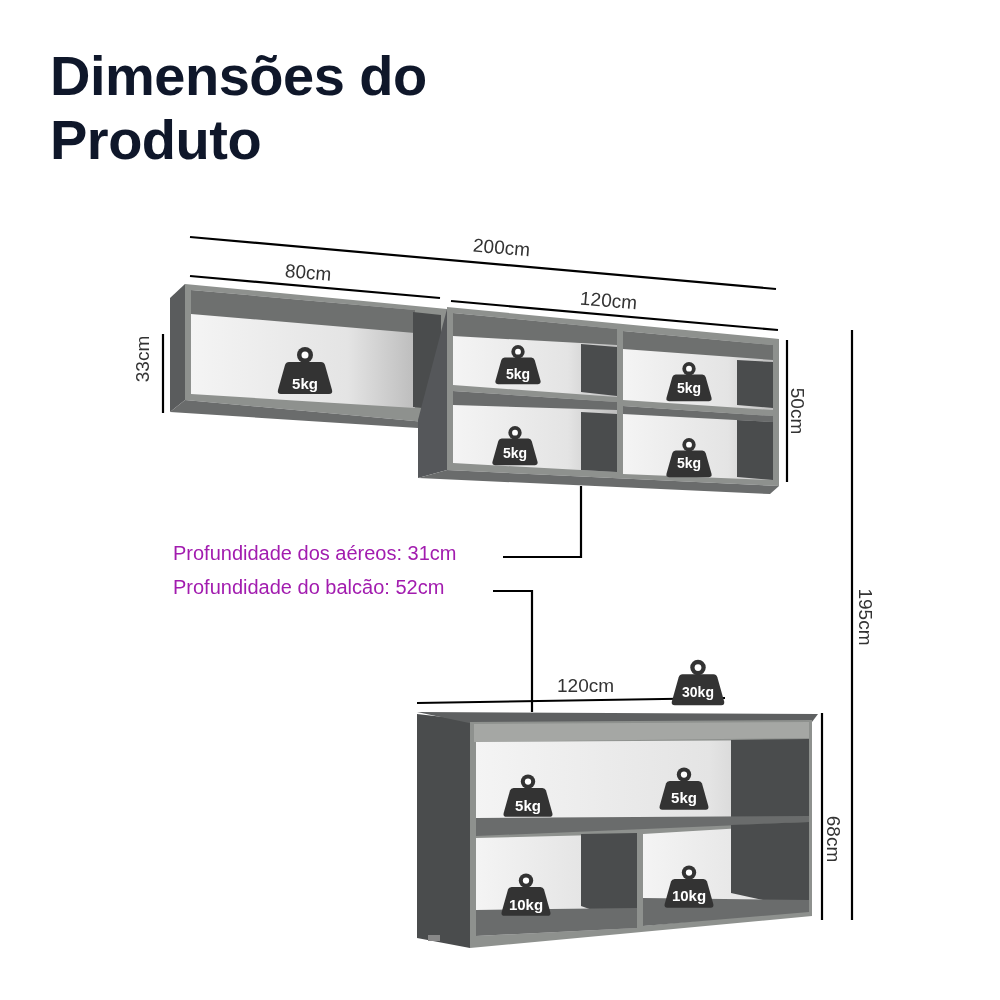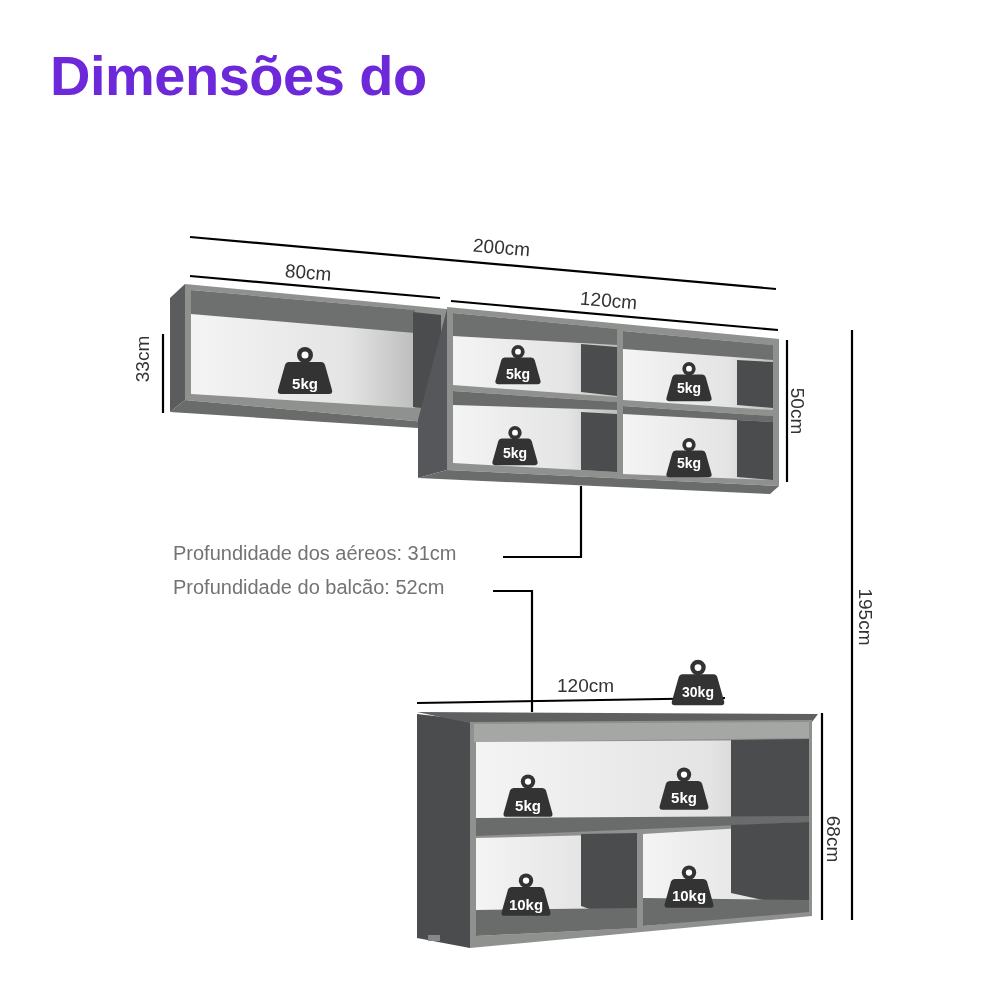--- a/index.html
+++ b/index.html
@@ -1,27 +1,28 @@
 <!DOCTYPE html>
 <html><head>
 <meta charset="utf-8">
 <style>
   html, body { margin:0; padding:0; background:#ffffff; }
   body { width:1000px; height:1000px; position:relative; overflow:hidden; font-family:"Liberation Sans", sans-serif; }
-  .title { position:absolute; left:50px; top:44px; font-size:56px; font-weight:bold; color:#6d28d9; line-height:64px; letter-spacing:-0.5px; font-family:"Liberation Sans", sans-serif; }
+  .title { position:absolute; left:50px; top:44px; font-size:56px; font-weight:bold; color:#0f172a; line-height:64px; letter-spacing:-0.5px; font-family:"Liberation Sans", sans-serif; }
   .dim { position:absolute; font-size:19px; color:#333333; font-family:"Liberation Sans", sans-serif; white-space:nowrap; }
-  .depth { position:absolute; font-size:20px; color:#737373; font-family:"Liberation Sans", sans-serif; white-space:nowrap; }
+  .depth { position:absolute; font-size:20px; color:#a21caf; font-family:"Liberation Sans", sans-serif; white-space:nowrap; }
   svg.art { position:absolute; left:0; top:0; }
   .wt-label { font-family:"Liberation Sans", sans-serif; font-weight:bold; fill:#ffffff; }
 </style>
 </head>
 <body>
 
 <div class="title">
   <div>Dimensões do</div>
+  <div>Produto</div>
 </div>
 
 <svg class="art" width="1000" height="1000" viewBox="0 0 1000 1000">
   <defs>
     <linearGradient id="back" x1="0" x2="1" y1="0" y2="0">
       <stop offset="0" stop-color="#f4f4f4"></stop>
       <stop offset="0.7" stop-color="#e4e4e4"></stop>
       <stop offset="1" stop-color="#bdbdbd"></stop>
     </linearGradient>
     <symbol id="weight" viewBox="0 0 60 50">

